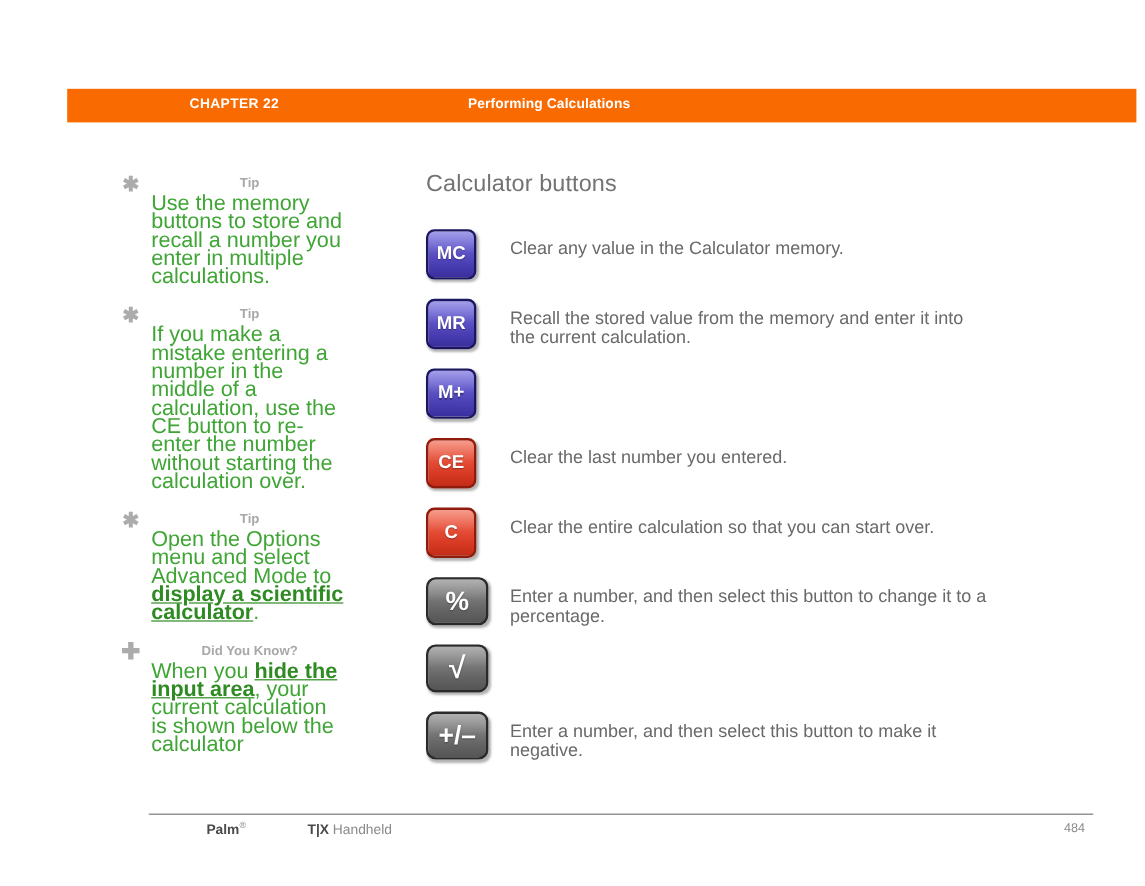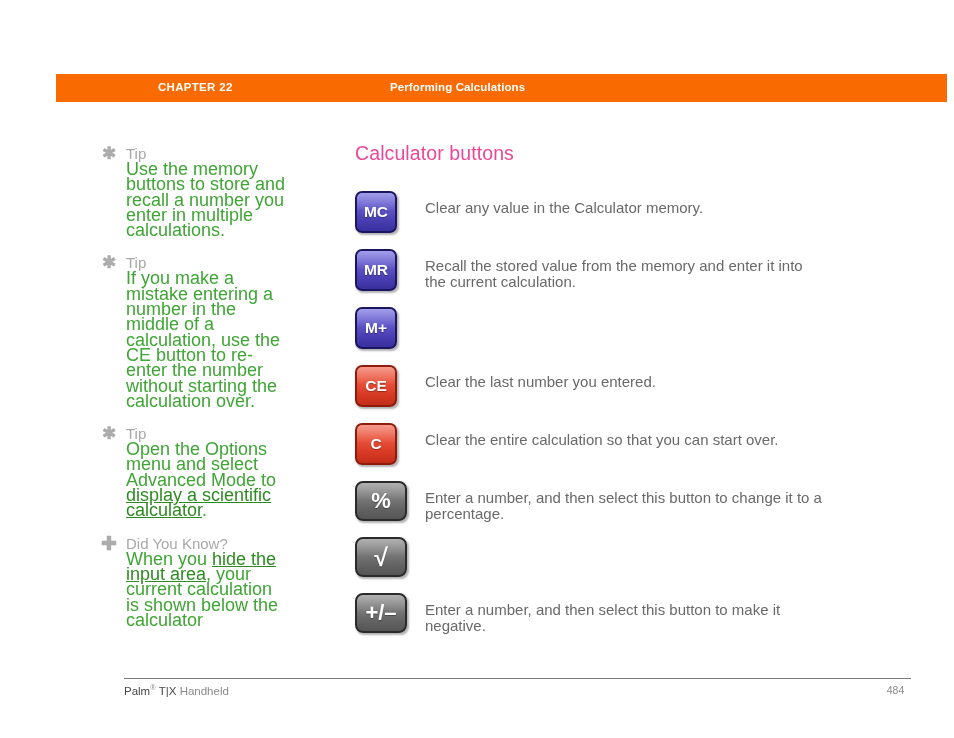--- a/index.html
+++ b/index.html
@@ -66,48 +66,49 @@
     color: #ACACAC;
     font-size: 17px;
     font-weight: bold;
     line-height: 15px;
   }
   .tip-icon.plus {
     font-size: 19px;
     line-height: 15px;
   }
   .tip-heading {
-    font-size: 15px;
-    font-weight: normal;
+    font-size: 11px;
+    font-weight: bold;
     color: #A8A8A8;
     line-height: 15px;
     margin-bottom: 1px;
+    text-align: center;
   }
   .tip-body {
     font-size: 18px;
     color: #3FA535;
     line-height: 15.3px;
   }
   .tip-body a {
     color: #2E8B22;
-    font-weight: normal;
+    font-weight: bold;
     text-decoration: underline;
     margin-top: 20px;
   }
 
   
   .main {
     position: absolute;
     left: 355px;
     top: 142px;
     width: 470px;
   }
   .page-title {
     font-size: 19.5px;
-    color: #ec4899;
+    color: #737373;
     font-weight: normal;
     margin: 0 0 26px 0;
     letter-spacing: 0.1px;
   }
 
   .btn-row {
     display: flex;
     align-items: flex-start;
     margin-bottom: 16px;
   }
@@ -192,21 +193,22 @@
   }
   .footer-left {
     position: absolute;
     left: 124px;
     top: 683px;
     font-size: 11.5px;
     color: #8A8A8A;
   }
   .footer-left b {
     color: #4A4A4A;
-    font-weight: normal;
+    font-weight: bold;
+    margin-left: 48px;
   }
   .footer-left sup {
     font-size: 7.5px;
     vertical-align: super;
   }
   .footer-page {
     position: absolute;
     left: 880px;
     top: 684px;
     width: 31px;

